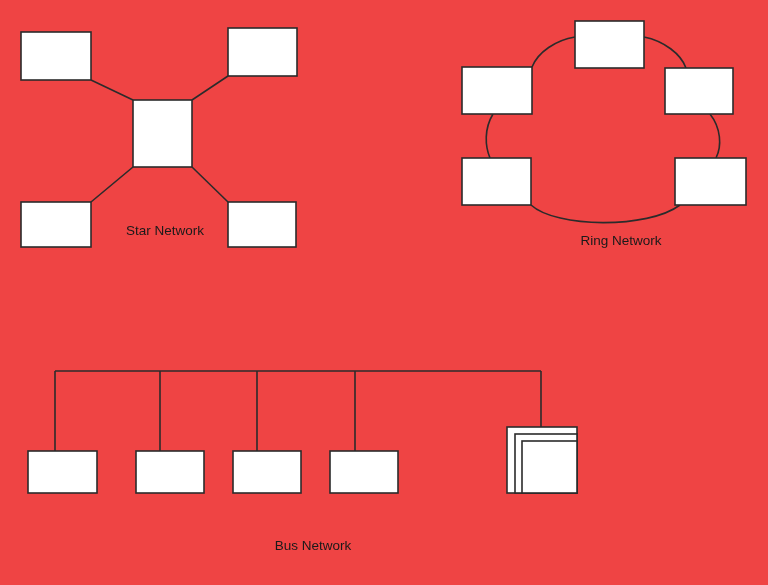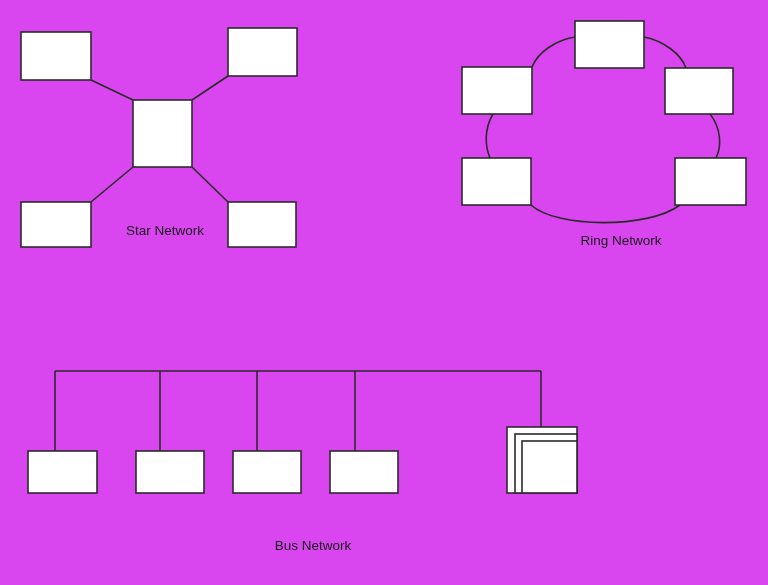--- a/index.html
+++ b/index.html
@@ -5,21 +5,21 @@
 <style>
   html, body {
     margin: 0;
     padding: 0;
     background: #ffffff;
   }
   #canvas {
     position: relative;
     width: 768px;
     height: 585px;
-    background: #d946ef;
+    background: #ef4444;
     overflow: hidden;
     font-family: "Liberation Sans", sans-serif;
   }
   #diagram-svg {
     position: absolute;
     left: 0;
     top: 0;
     width: 768px;
     height: 585px;
     display: block;

